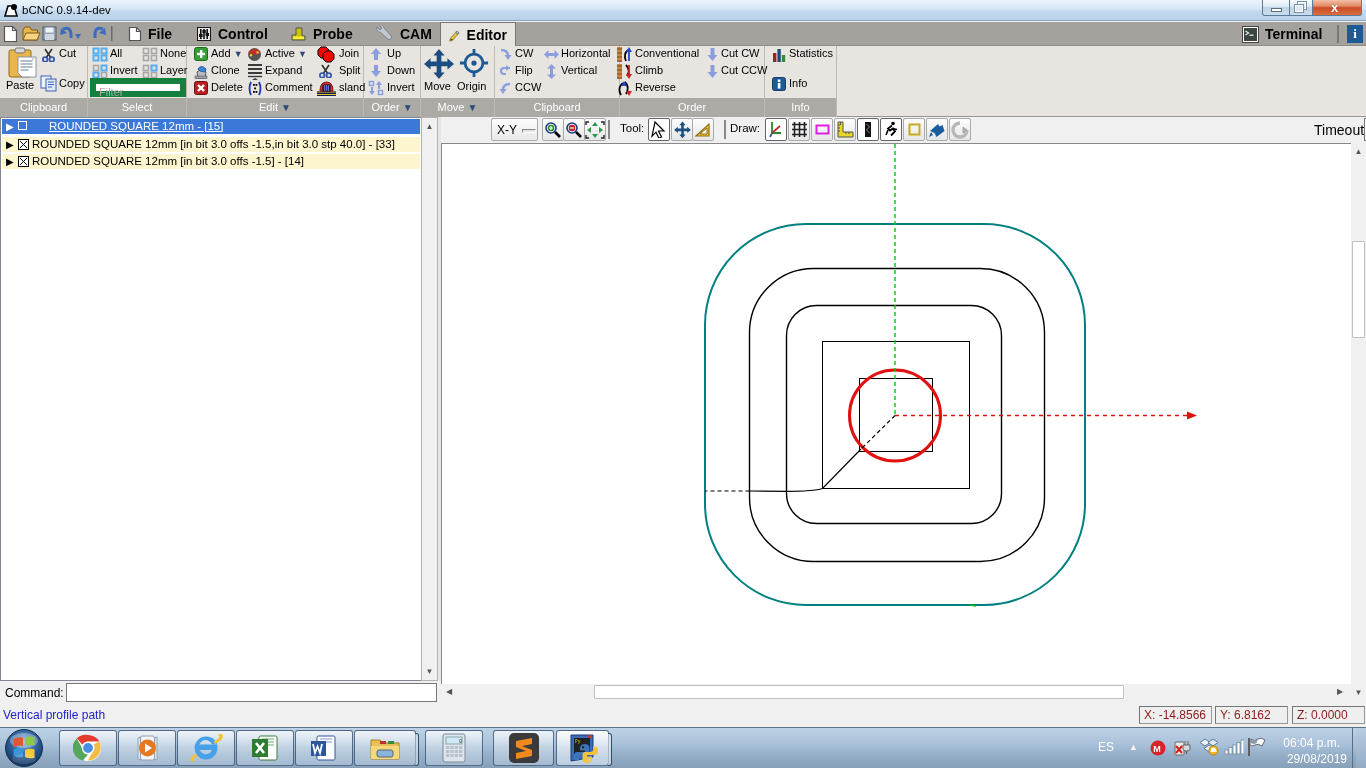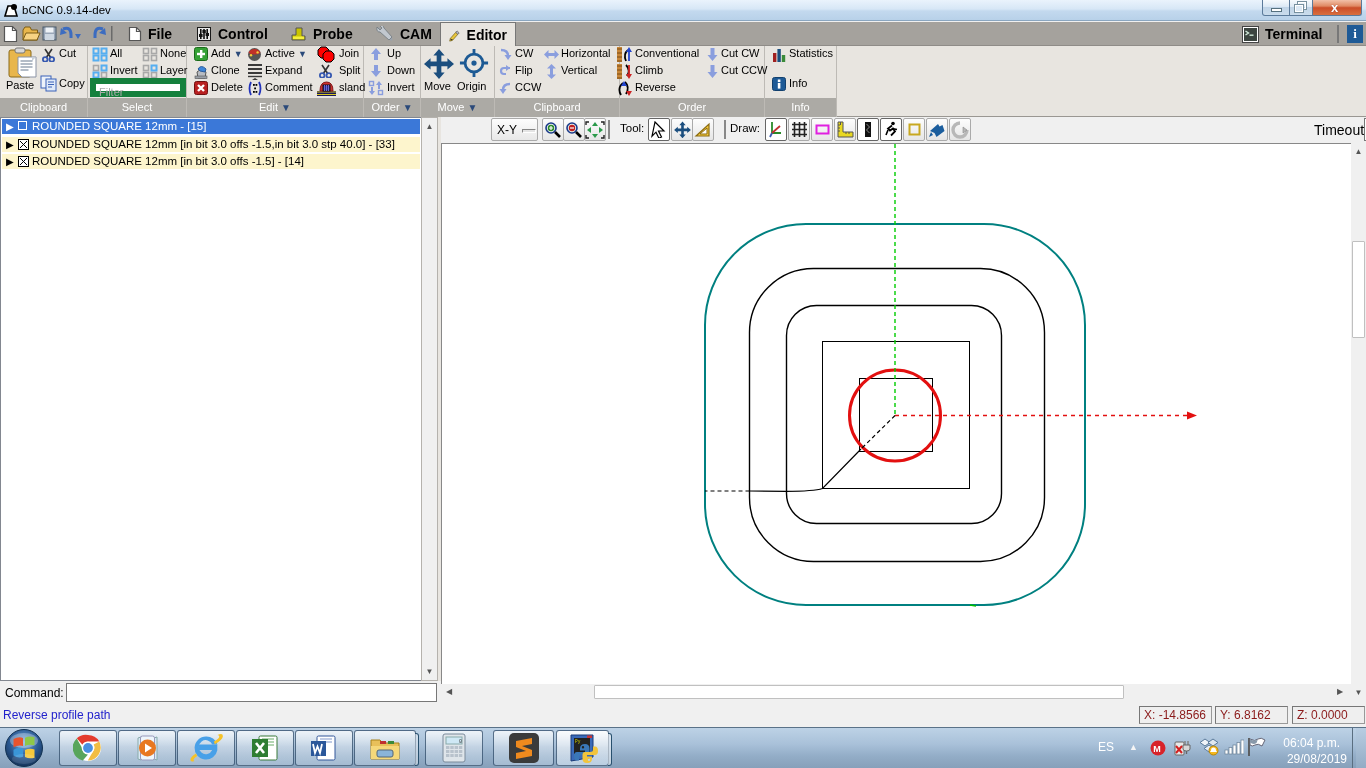--- a/index.html
+++ b/index.html
@@ -419,21 +419,21 @@
         <rect x="5.8" y="2.5" width="2.6" height="2.6" fill="#fff"></rect>
         <rect x="5.8" y="6" width="2.6" height="5.6" fill="#fff"></rect>
       </svg>
     <div class="rlbl" style="left:789px;top:31px">Info</div>
   </div>
 
   <div id="tree" class="abs">
     <div class="trow" style="top:1px;background:#3b78d8;color:#fff">
       <span style="color:#fff;font-size:10px;position:absolute;left:4px;top:0px">▶</span>
       <span style="position:absolute;left:16px;top:2px;width:9px;height:9px;border:1px solid #fff"></span>
-      <span style="position:absolute;left:30px;">ROUNDED SQUARE 12mm - [15]</span>
+      <span style="position:absolute;left:47px;text-decoration:underline">ROUNDED SQUARE 12mm - [15]</span>
     </div>
     <div class="trow" style="top:19px;background:#fdf5cd;color:#000">
       <span style="color:#000;font-size:10px;position:absolute;left:4px;top:0px">▶</span>
       <svg style="position:absolute;left:16px;top:2px" width="11" height="11" viewBox="0 0 11 11">
           <rect x="0.5" y="0.5" width="10" height="10" fill="#fff" stroke="#000"></rect>
           <path d="M2 2 l7 7 M9 2 l-7 7" stroke="#000" stroke-width="1"></path>
         </svg>
       <span style="position:absolute;left:30px">ROUNDED SQUARE 12mm [in bit 3.0 offs -1.5,in bit 3.0 stp 40.0] - [33]</span>
     </div>
     <div class="trow" style="top:36px;background:#fdf5cd;color:#000">
@@ -598,21 +598,21 @@
     <div class="abs" style="left:5px;top:4px;font-size:12px">Command:</div>
     <div class="abs" style="left:66px;top:1px;width:371px;height:19px;background:#fff;border:1px solid #777"></div>
   </div>
   <div id="hscroll" class="abs">
     <div class="abs" style="left:0;top:0;width:16px;height:16px;background:#f0f0f0;color:#555;font-size:8px;text-align:center;line-height:16px">◀</div>
     <div class="abs" style="left:153px;top:1px;width:530px;height:14px;background:#fff;border:1px solid #c0c0c0;border-radius:1px"></div>
     <div class="abs" style="left:891px;top:0;width:16px;height:16px;background:#f0f0f0;color:#555;font-size:8px;text-align:center;line-height:16px">▶</div>
   </div>
 
   <div id="statusrow" class="abs">
-    <div class="abs" style="left:3px;top:5px;font-size:12px;color:#2222cc">Reverse profile path</div>
+    <div class="abs" style="left:3px;top:5px;font-size:12px;color:#2222cc">Vertical profile path</div>
     <div class="coordbox" style="left:1139px;width:73px">X: -14.8566</div>
     <div class="coordbox" style="left:1215px;width:73px">Y: 6.8162</div>
     <div class="coordbox" style="left:1292px;width:73px">Z: 0.0000</div>
   </div>
 
   <div id="taskbar" class="abs">
 
     <svg class="abs" style="left:3px;top:0px" width="42" height="40" viewBox="0 0 42 40">
       <defs>
         <radialGradient id="orb" cx="50%" cy="35%" r="70%">

